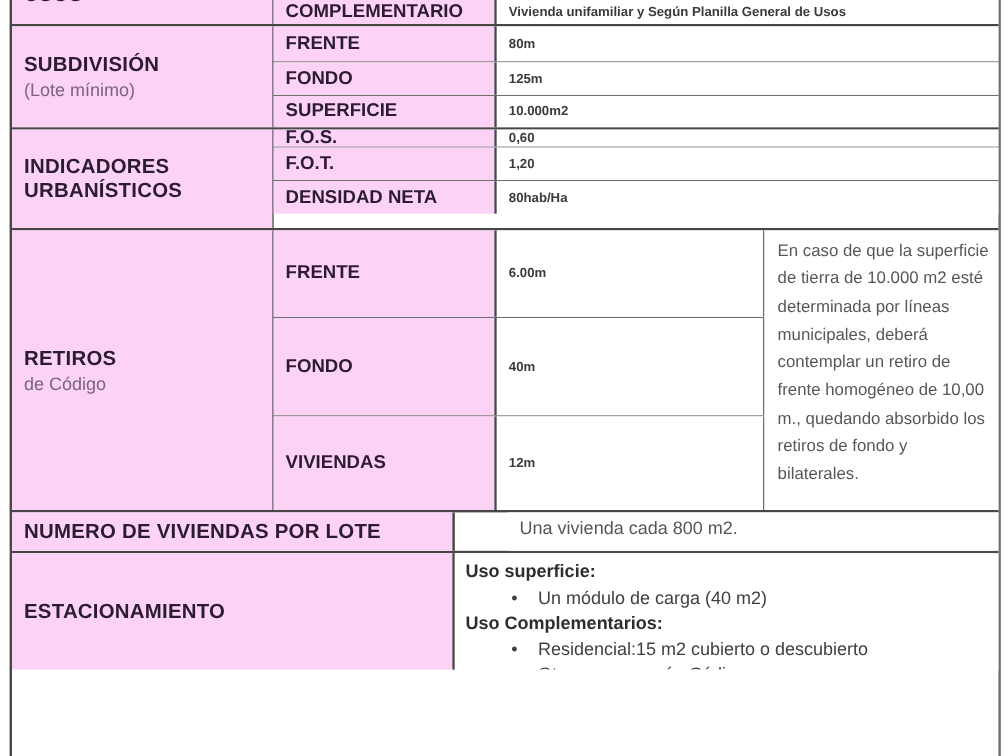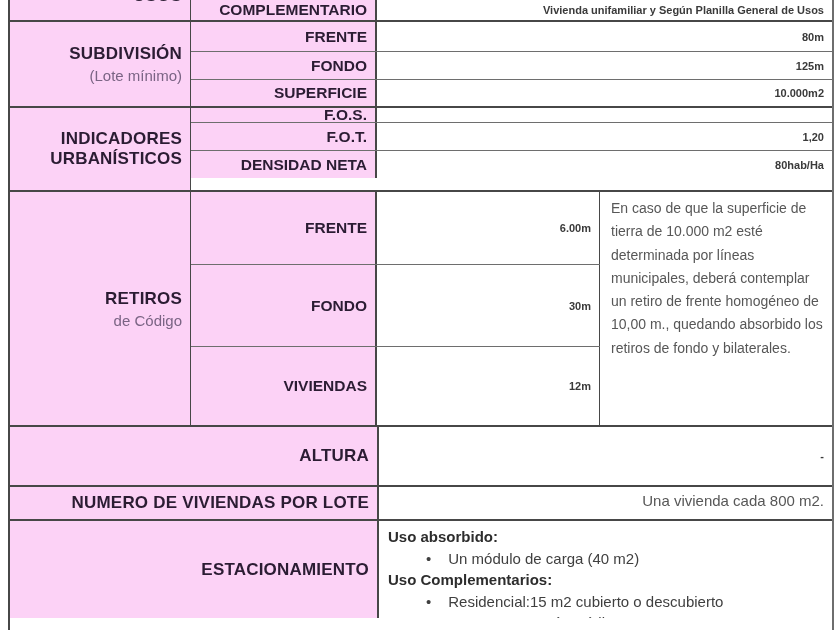--- a/index.html
+++ b/index.html
@@ -17,33 +17,33 @@
     font-family:"Liberation Sans", sans-serif;}
   .doc{position:absolute;left:8px;top:0;width:826px;height:630px;
     border-left:2px solid var(--border-dark);
     border-right:2px solid var(--border-mid);}
   .row,.section{display:flex;width:100%;}
   .bb2{border-bottom:2px solid var(--border-dark);}
   .bb1{border-bottom:1px solid var(--border-mid);}
   .cell{overflow:hidden;}
   .pink{background:var(--cell-pink);}
   .white{background:var(--cell-white);}
-  .c1{width:181px;border-right:1px solid var(--border-dark);flex:0 0 auto;}
+  .c1{width:218px;border-right:1px solid var(--border-dark);flex:0 0 auto;}
   .c2{width:186px;border-right:2px solid var(--border-dark);flex:0 0 auto;}
   .c3{flex:1 1 auto;}
   .cv{width:223px;border-right:1px solid var(--border-dark);flex:0 0 auto;}
   .cnote{flex:1 1 auto;}
   .subcol{display:flex;flex-direction:column;flex:1 1 auto;}
   .subrow{display:flex;width:100%;}
   .vcenter{display:flex;flex-direction:column;justify-content:center;}
   .h1{font-weight:bold;font-size:17px;color:var(--label-dark);letter-spacing:.2px;}
   .h2{font-weight:bold;font-size:15.5px;color:var(--label-dark);}
   .sub{font-size:15px;color:var(--label-muted);margin-top:3px;}
   .val{font-weight:bold;font-size:11px;color:var(--value-dark);}
-  .pad{padding-left:10px;padding-right:8px;text-align:right;}
+  .pad{padding-left:10px;padding-right:8px;}
   .cut-top{position:relative;top:-14px;display:block;}
   .note{padding:5px 8px 4px 11px;font-size:14px;line-height:23.3px;color:var(--text-gray);}
   .plain{font-size:15px;color:var(--text-gray);}
   .topalign{padding-top:5px;margin-left:44px;}
   .uso{padding:5px 6px 0 9px;font-size:15px;line-height:21.5px;color:#3f3f3f;}
   .uso .t{font-weight:bold;color:#2d2d2d;}
   .bullet{display:flex;padding-left:38px;}
   .bullet::before{content:"\2022";margin-right:17px;font-size:15px;color:#3f3f3f;}
 </style>
 </head>
@@ -99,20 +99,23 @@
   <div class="section bb2" style="height:84px">
     <div class="cell c1 pink pad vcenter">
       <span class="h1">INDICADORES</span>
       <span class="h1">URBANÍSTICOS</span>
     </div>
     <div class="subcol">
       <div class="subrow bb1" style="height:15px">
         <div class="cell c2 pink pad vcenter">
             <span class="h2">F.O.S.</span>
           </div>
+        <div class="cell c3 white pad vcenter">
+            <span class="val">0,60</span>
+          </div>
       </div>
       <div class="subrow bb1" style="height:28px">
         <div class="cell c2 pink pad vcenter">
             <span class="h2">F.O.T.</span>
           </div>
         <div class="cell c3 white pad vcenter">
             <span class="val">1,20</span>
           </div>
       </div>
       <div class="subrow" style="height:27px">
@@ -138,62 +141,54 @@
           </div>
         <div class="cell cv white pad vcenter">
             <span class="val">6.00m</span>
           </div>
       </div>
       <div class="subrow bb1" style="height:82px">
         <div class="cell c2 pink pad vcenter">
             <span class="h2">FONDO</span>
           </div>
         <div class="cell cv white pad vcenter">
-            <span class="val">30m</span>
+            <span class="val">40m</span>
           </div>
       </div>
       <div class="subrow" style="height:78px">
         <div class="cell c2 pink pad vcenter">
             <span class="h2">VIVIENDAS</span>
           </div>
         <div class="cell cv white pad vcenter">
             <span class="val">12m</span>
           </div>
       </div>
     </div>
     <div class="cell cnote white">
       <div class="note">En caso de que la superficie de tierra de 10.000 m2 esté determinada por líneas municipales, deberá contemplar un retiro de frente homogéneo de 10,00 m., quedando absorbido los retiros de fondo y bilaterales.</div>
     </div>
   </div>
 
-  <div class="row bb2" style="height:60px">
-    <div class="cell pink pad vcenter" style="width:369px;border-right:2px solid var(--border-dark);flex:0 0 auto">
-      <span class="h1">ALTURA</span>
-    </div>
-    <div class="cell c3 white pad vcenter">
-      <span class="val">-</span>
-    </div>
-  </div>
 
   <div class="row bb2" style="height:34px">
     <div class="cell pink pad vcenter" style="width:369px;border-right:2px solid var(--border-dark);flex:0 0 auto">
       <span class="h1">NUMERO DE VIVIENDAS POR LOTE</span>
     </div>
     <div class="cell c3 white pad topalign">
       <span class="plain">Una vivienda cada 800 m2.</span>
     </div>
   </div>
 
   <div class="row" style="height:97px">
     <div class="cell pink pad vcenter" style="width:369px;border-right:2px solid var(--border-dark);flex:0 0 auto">
       <span class="h1">ESTACIONAMIENTO</span>
     </div>
     <div class="cell c3 white">
       <div class="uso">
-        <div class="t">Uso absorbido:</div>
+        <div class="t">Uso superficie:</div>
         <div class="bullet">
             <span>Un módulo de carga (40 m2)</span>
           </div>
         <div class="t">Uso Complementarios:</div>
         <div class="bullet">
             <span>Residencial:15 m2 cubierto o descubierto</span>
           </div>
         <div class="bullet">
             <span>Otros usos: según Código</span>
           </div>

